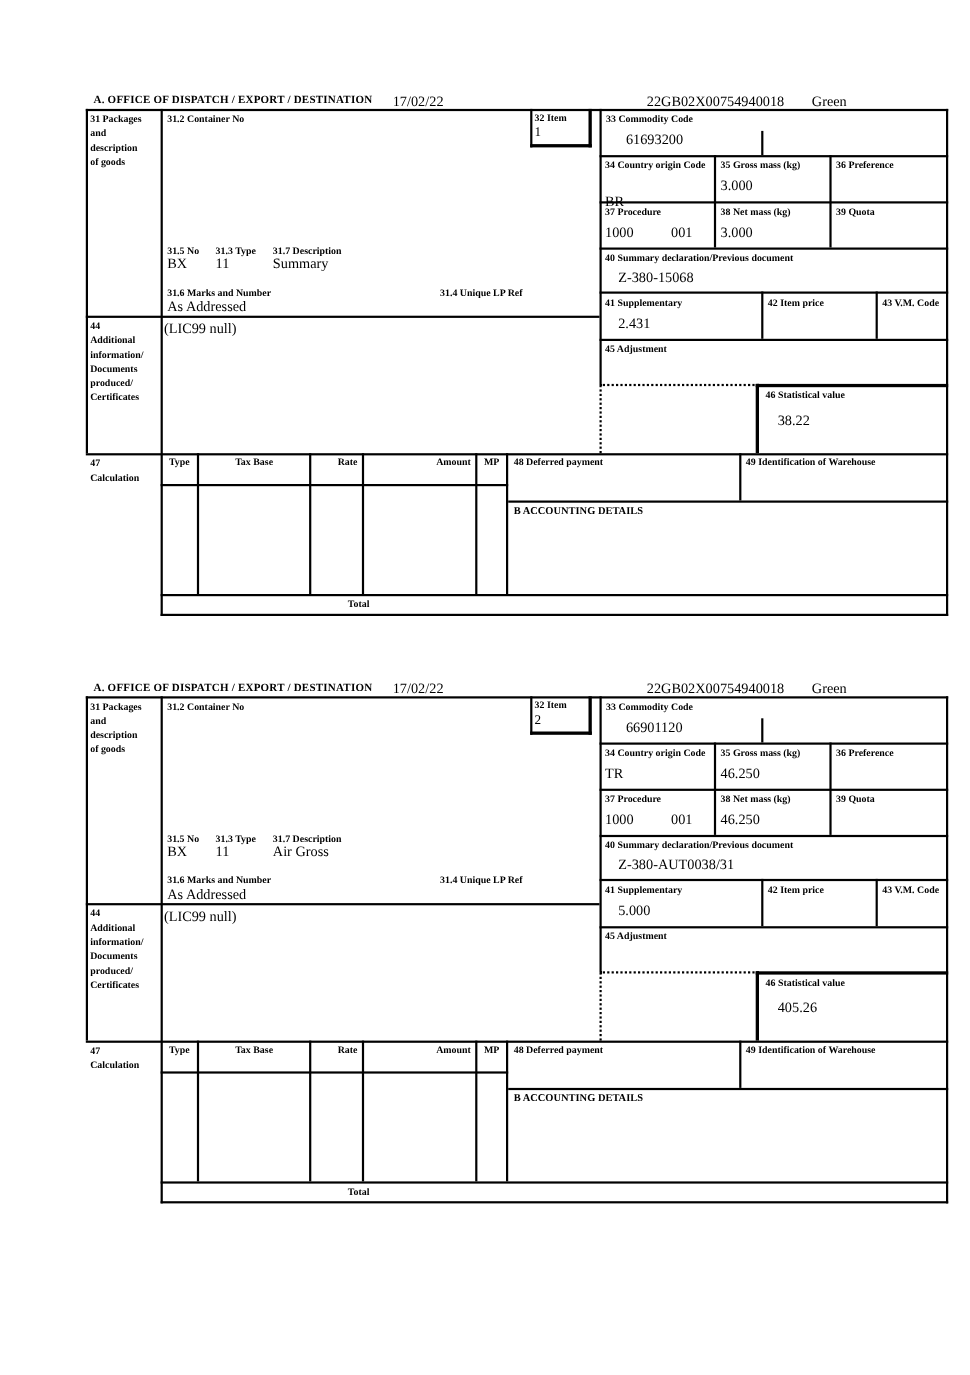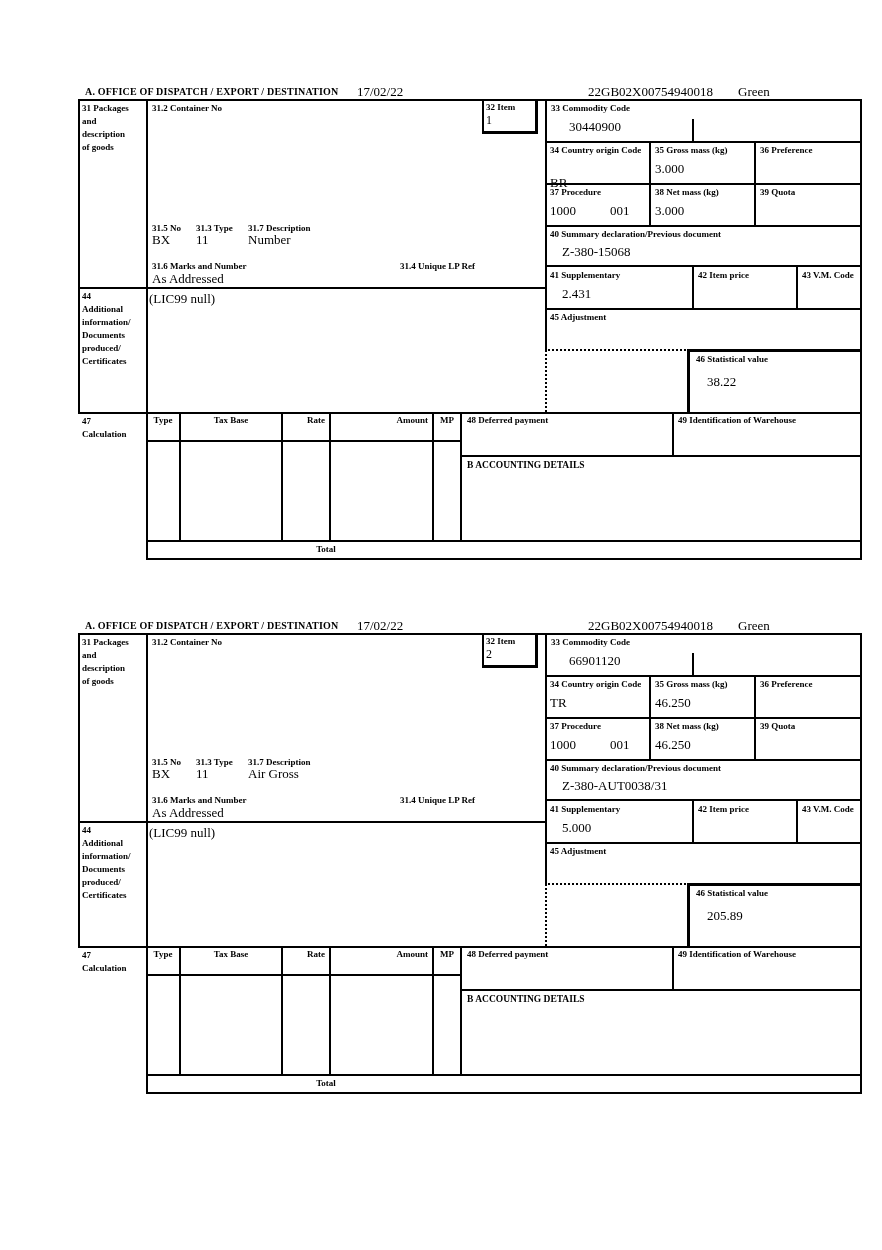--- a/index.html
+++ b/index.html
@@ -79,31 +79,31 @@
       <span class="lb" style="left:4px;top:258px;">Certificates</span>
       <span class="lb" style="left:4px;top:318px;">47</span>
       <span class="lb" style="left:4px;top:331px;">Calculation</span>
 
       <span class="lb" style="left:74px;top:5px;">31.2 Container No</span>
       <span class="lb" style="left:74px;top:125px;">31.5 No</span>
       <span class="lb" style="left:118px;top:125px;">31.3 Type</span>
       <span class="lb" style="left:170px;top:125px;">31.7 Description</span>
       <span class="vl" style="left:74px;top:134px;">BX</span>
       <span class="vl" style="left:118px;top:134px;">11</span>
-      <span class="vl" style="left:170px;top:134px;">Number</span>
+      <span class="vl" style="left:170px;top:134px;">Summary</span>
       <span class="lb" style="left:74px;top:163px;">31.6 Marks and Number</span>
       <span class="lb" style="left:322px;top:163px;">31.4 Unique LP Ref</span>
       <span class="vl" style="left:74px;top:173px;">As Addressed</span>
       <span class="vl" style="left:71px;top:193px;">(LIC99 null)</span>
 
       <span class="lb" style="left:408px;top:4px;">32 Item</span>
       <span class="vl" style="left:408px;top:15px;font-size:12px;">1</span>
 
       <span class="lb" style="left:473px;top:5px;">33 Commodity Code</span>
-      <span class="vl" style="left:491px;top:21px;">30440900</span>
+      <span class="vl" style="left:491px;top:21px;">61693200</span>
       <span class="lb" style="left:472px;top:47px;">34 Country origin Code</span>
       <span class="vl" style="left:472px;top:77px;">BR</span>
       <span class="lb" style="left:577px;top:47px;">35 Gross mass (kg)</span>
       <span class="vl" style="left:577px;top:63px;">3.000</span>
       <span class="lb" style="left:682px;top:47px;">36 Preference</span>
       <span class="lb" style="left:472px;top:89px;">37 Procedure</span>
       <span class="vl" style="left:472px;top:105px;">1000</span>
       <span class="vl" style="left:532px;top:105px;">001</span>
       <span class="lb" style="left:577px;top:89px;">38 Net mass (kg)</span>
       <span class="vl" style="left:577px;top:105px;">3.000</span>
@@ -213,21 +213,21 @@
       <span class="vl" style="left:577px;top:105px;">46.250</span>
       <span class="lb" style="left:682px;top:89px;">39 Quota</span>
       <span class="lb" style="left:472px;top:131px;">40 Summary declaration/Previous document</span>
       <span class="vl" style="left:484px;top:146px;">Z-380-AUT0038/31</span>
       <span class="lb" style="left:472px;top:172px;">41 Supplementary</span>
       <span class="vl" style="left:484px;top:188px;">5.000</span>
       <span class="lb" style="left:620px;top:172px;">42 Item price</span>
       <span class="lb" style="left:724px;top:172px;">43 V.M. Code</span>
       <span class="lb" style="left:472px;top:214px;">45 Adjustment</span>
       <span class="lb" style="left:618px;top:256px;">46 Statistical value</span>
-      <span class="vl" style="left:629px;top:276px;">205.89</span>
+      <span class="vl" style="left:629px;top:276px;">405.26</span>
 
       <span class="lb ct" style="left:68px;width:34px;top:317px;">Type</span>
       <span class="lb ct" style="left:102px;width:102px;top:317px;">Tax Base</span>
       <span class="lb rt" style="left:204px;width:48px;top:317px;">Rate</span>
       <span class="lb rt" style="left:252px;width:103px;top:317px;">Amount</span>
       <span class="lb ct" style="left:355px;width:28px;top:317px;">MP</span>
       <span class="lb" style="left:389px;top:317px;">48 Deferred payment</span>
       <span class="lb" style="left:600px;top:317px;">49 Identification of Warehouse</span>
       <span class="acct" style="left:389px;top:361px;">B ACCOUNTING DETAILS</span>
       <span class="lb ct" style="left:68px;width:360px;top:446px;">Total</span>

